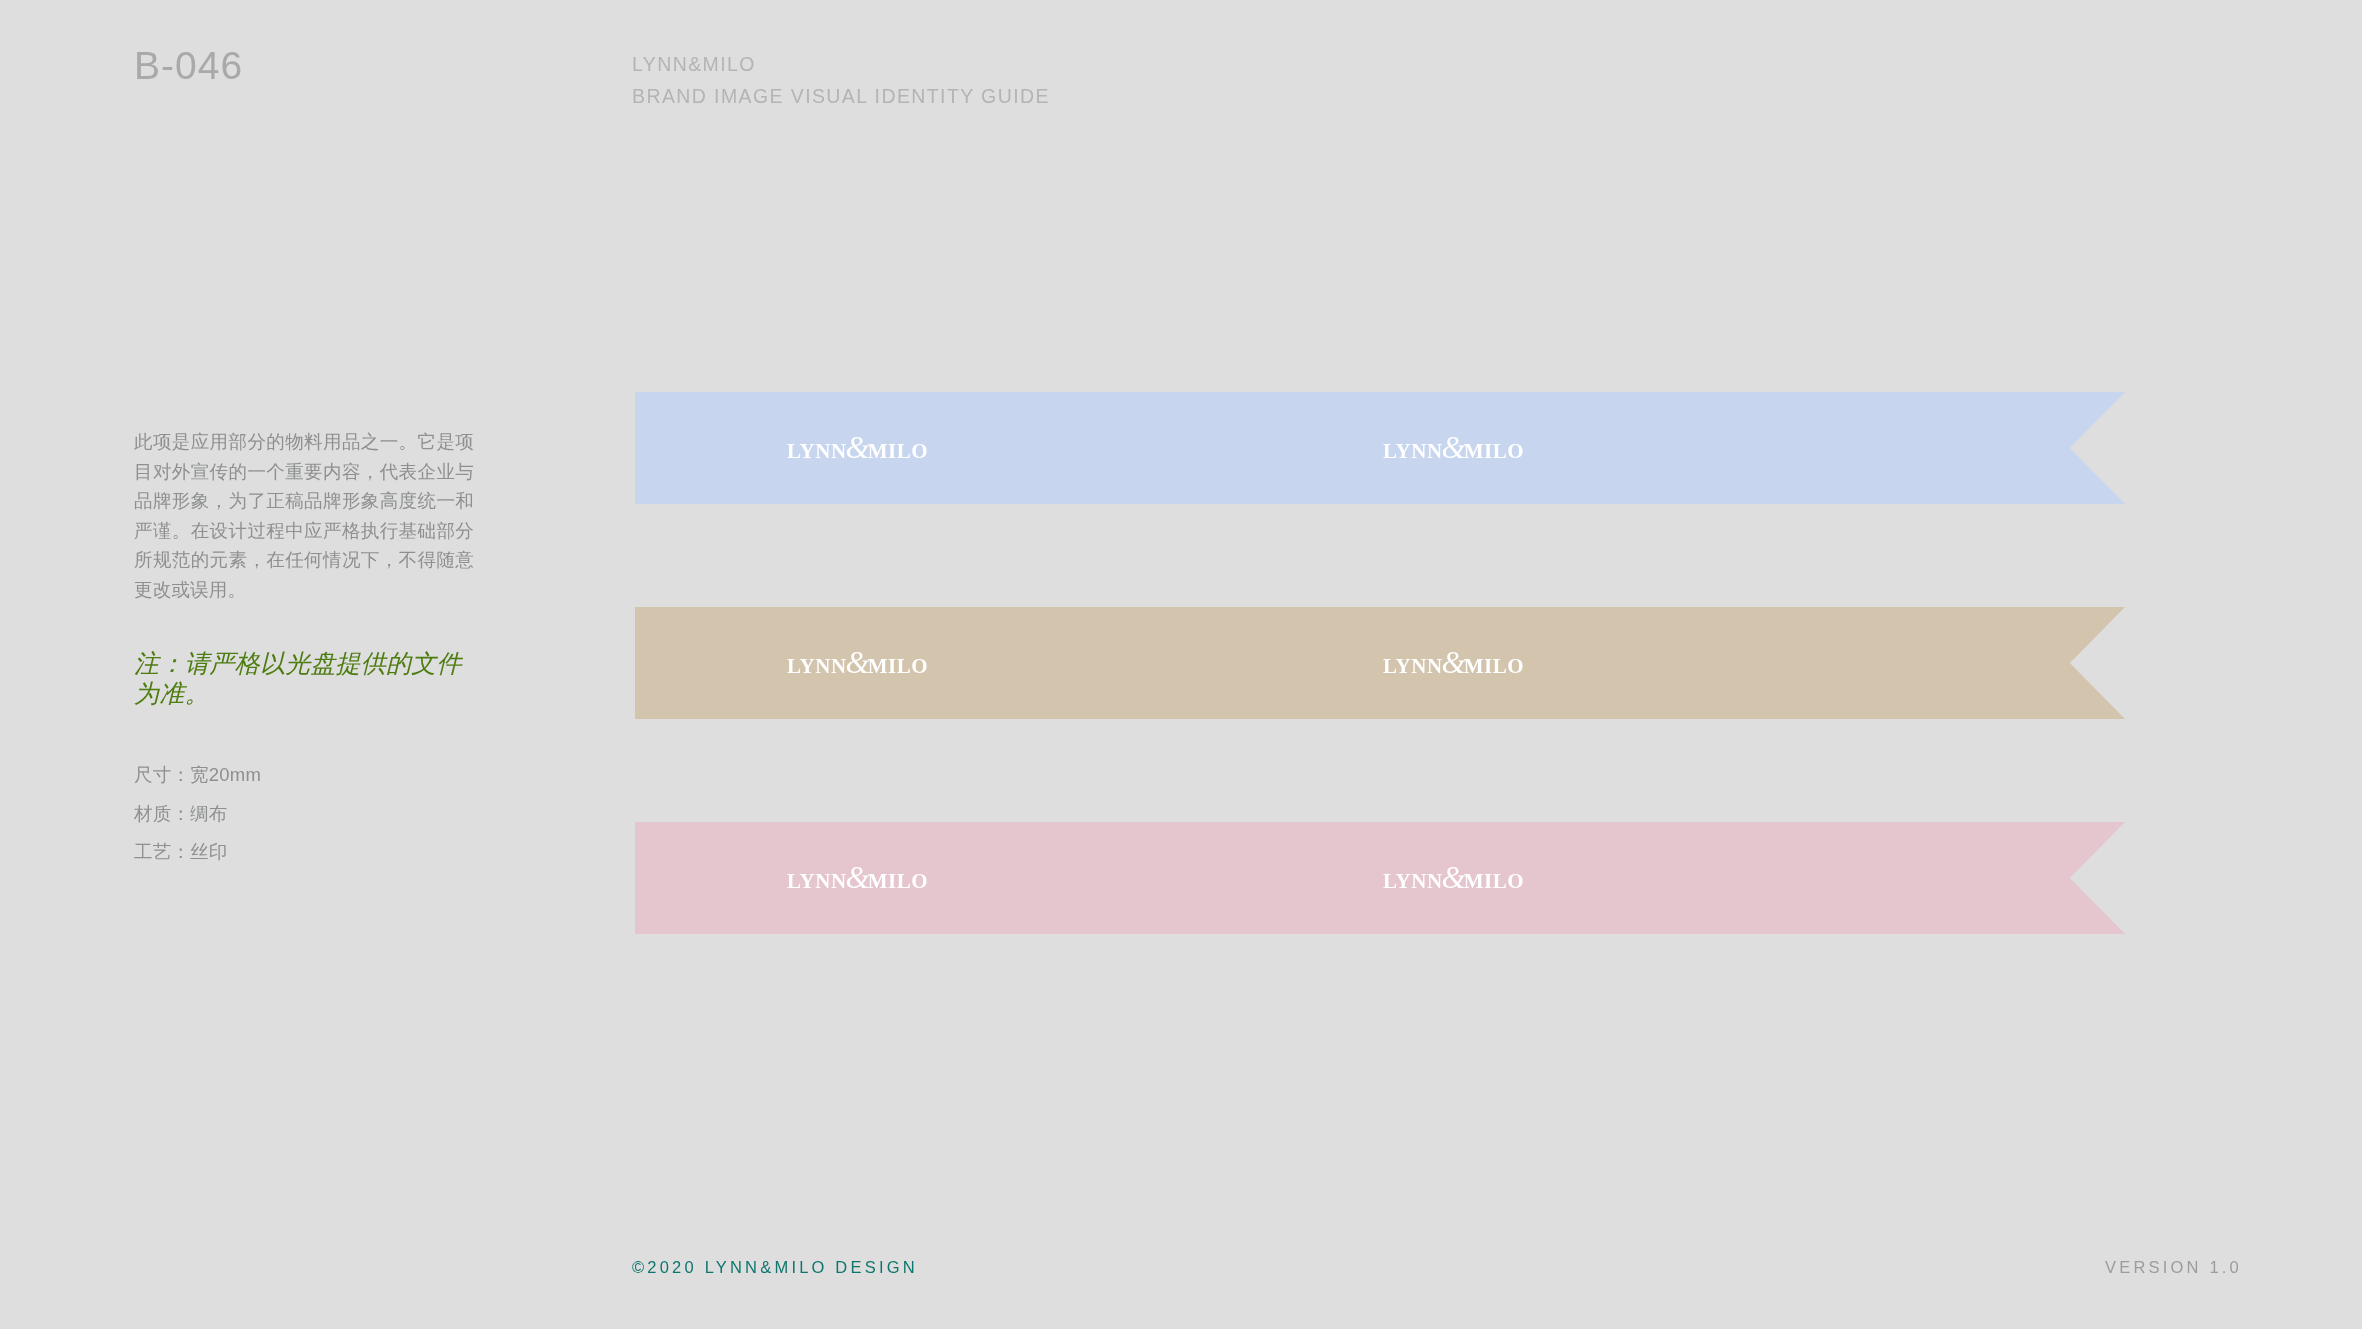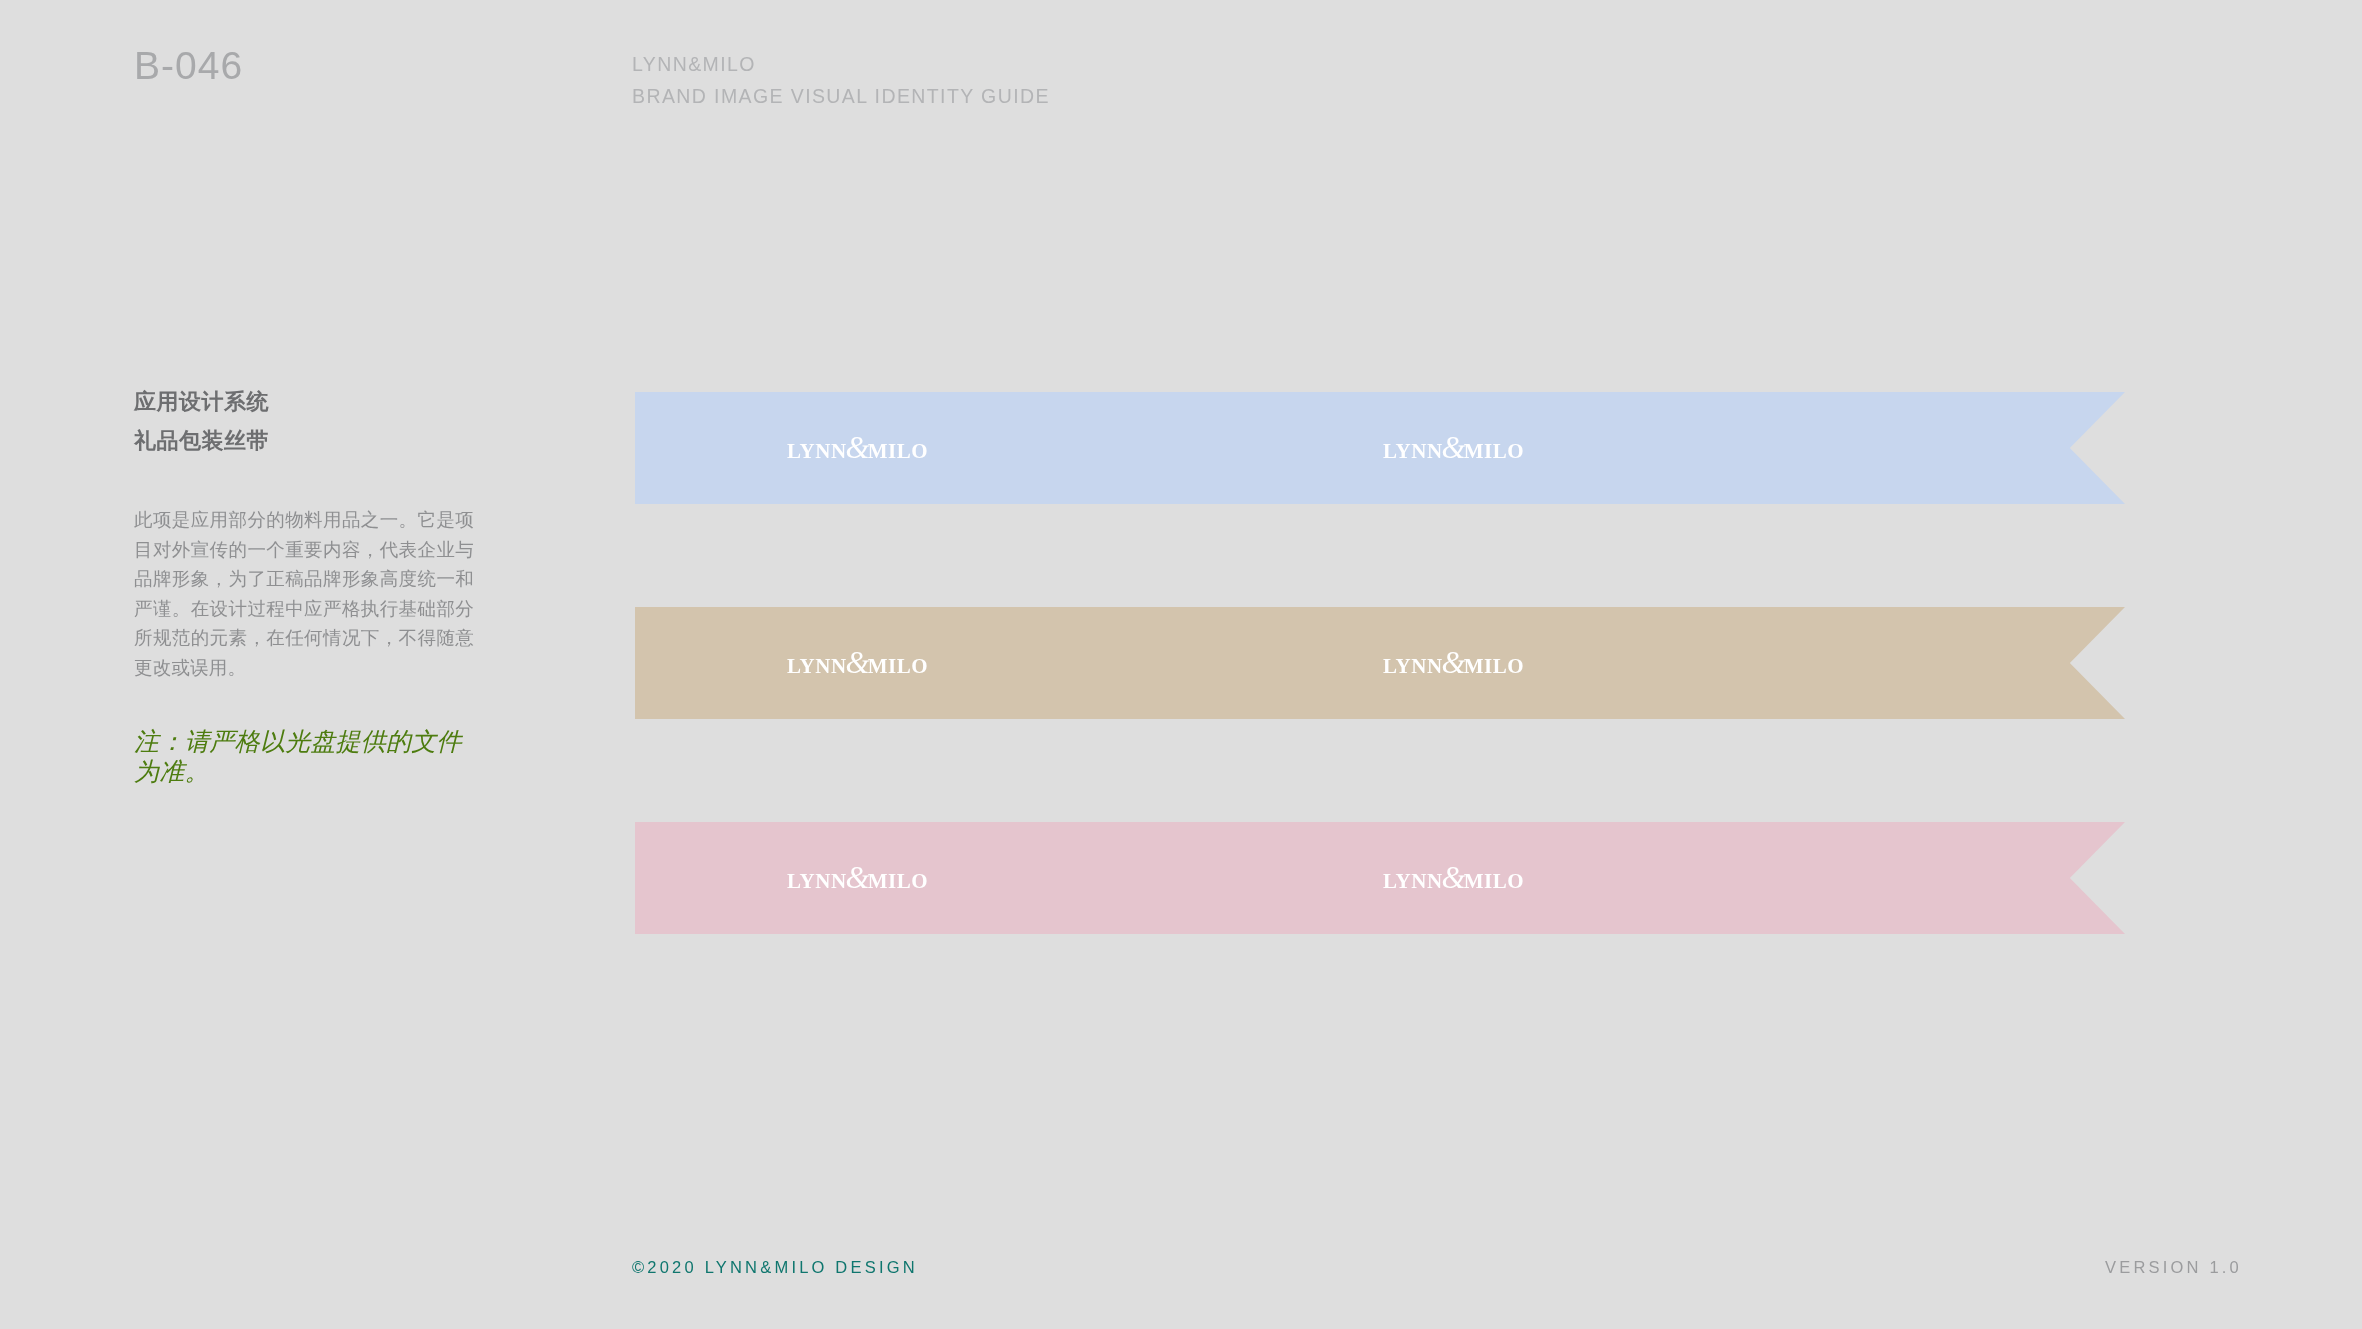--- a/index.html
+++ b/index.html
@@ -150,30 +150,31 @@
 
 <div class="page-code">B-046</div>
 
 <div class="header-block" style="color: rgb(179, 180, 182);">
   <span class="header-line1">LYNN&amp;MILO</span>
   <span class="header-line2">BRAND IMAGE VISUAL IDENTITY GUIDE</span>
 </div>
 
 <div class="left-col">
 
-  <h1 class="section-title">
-    <span>应用设计系统</span>
-    <span>礼品包装丝带</span>
-  </h1>
 
   <p class="body-copy para-1">此项是应用部分的物料用品之一。它是项目对外宣传的一个重要内容，代表企业与品牌形象，为了正稿品牌形象高度统一和严谨。在设计过程中应严格执行基础部分所规范的元素，在任何情况下，不得随意更改或误用。</p>
 
 
   <p class="note-line">注：请严格以光盘提供的文件为准。</p>
 
+  <ul class="spec-list">
+    <li>尺寸：宽20mm</li>
+    <li>材质：绸布</li>
+    <li>工艺：丝印</li>
+  </ul>
 </div>
 
 <div class="ribbons">
 
   <div class="ribbon" style="background: rgb(199, 214, 238);">
     <div class="ribbon-logo logo-slot-a">
       <span>LYNN</span><span class="amp">&amp;</span><span>MILO</span>
     </div>
     <div class="ribbon-logo logo-slot-b">
       <span>LYNN</span><span class="amp">&amp;</span><span>MILO</span>

